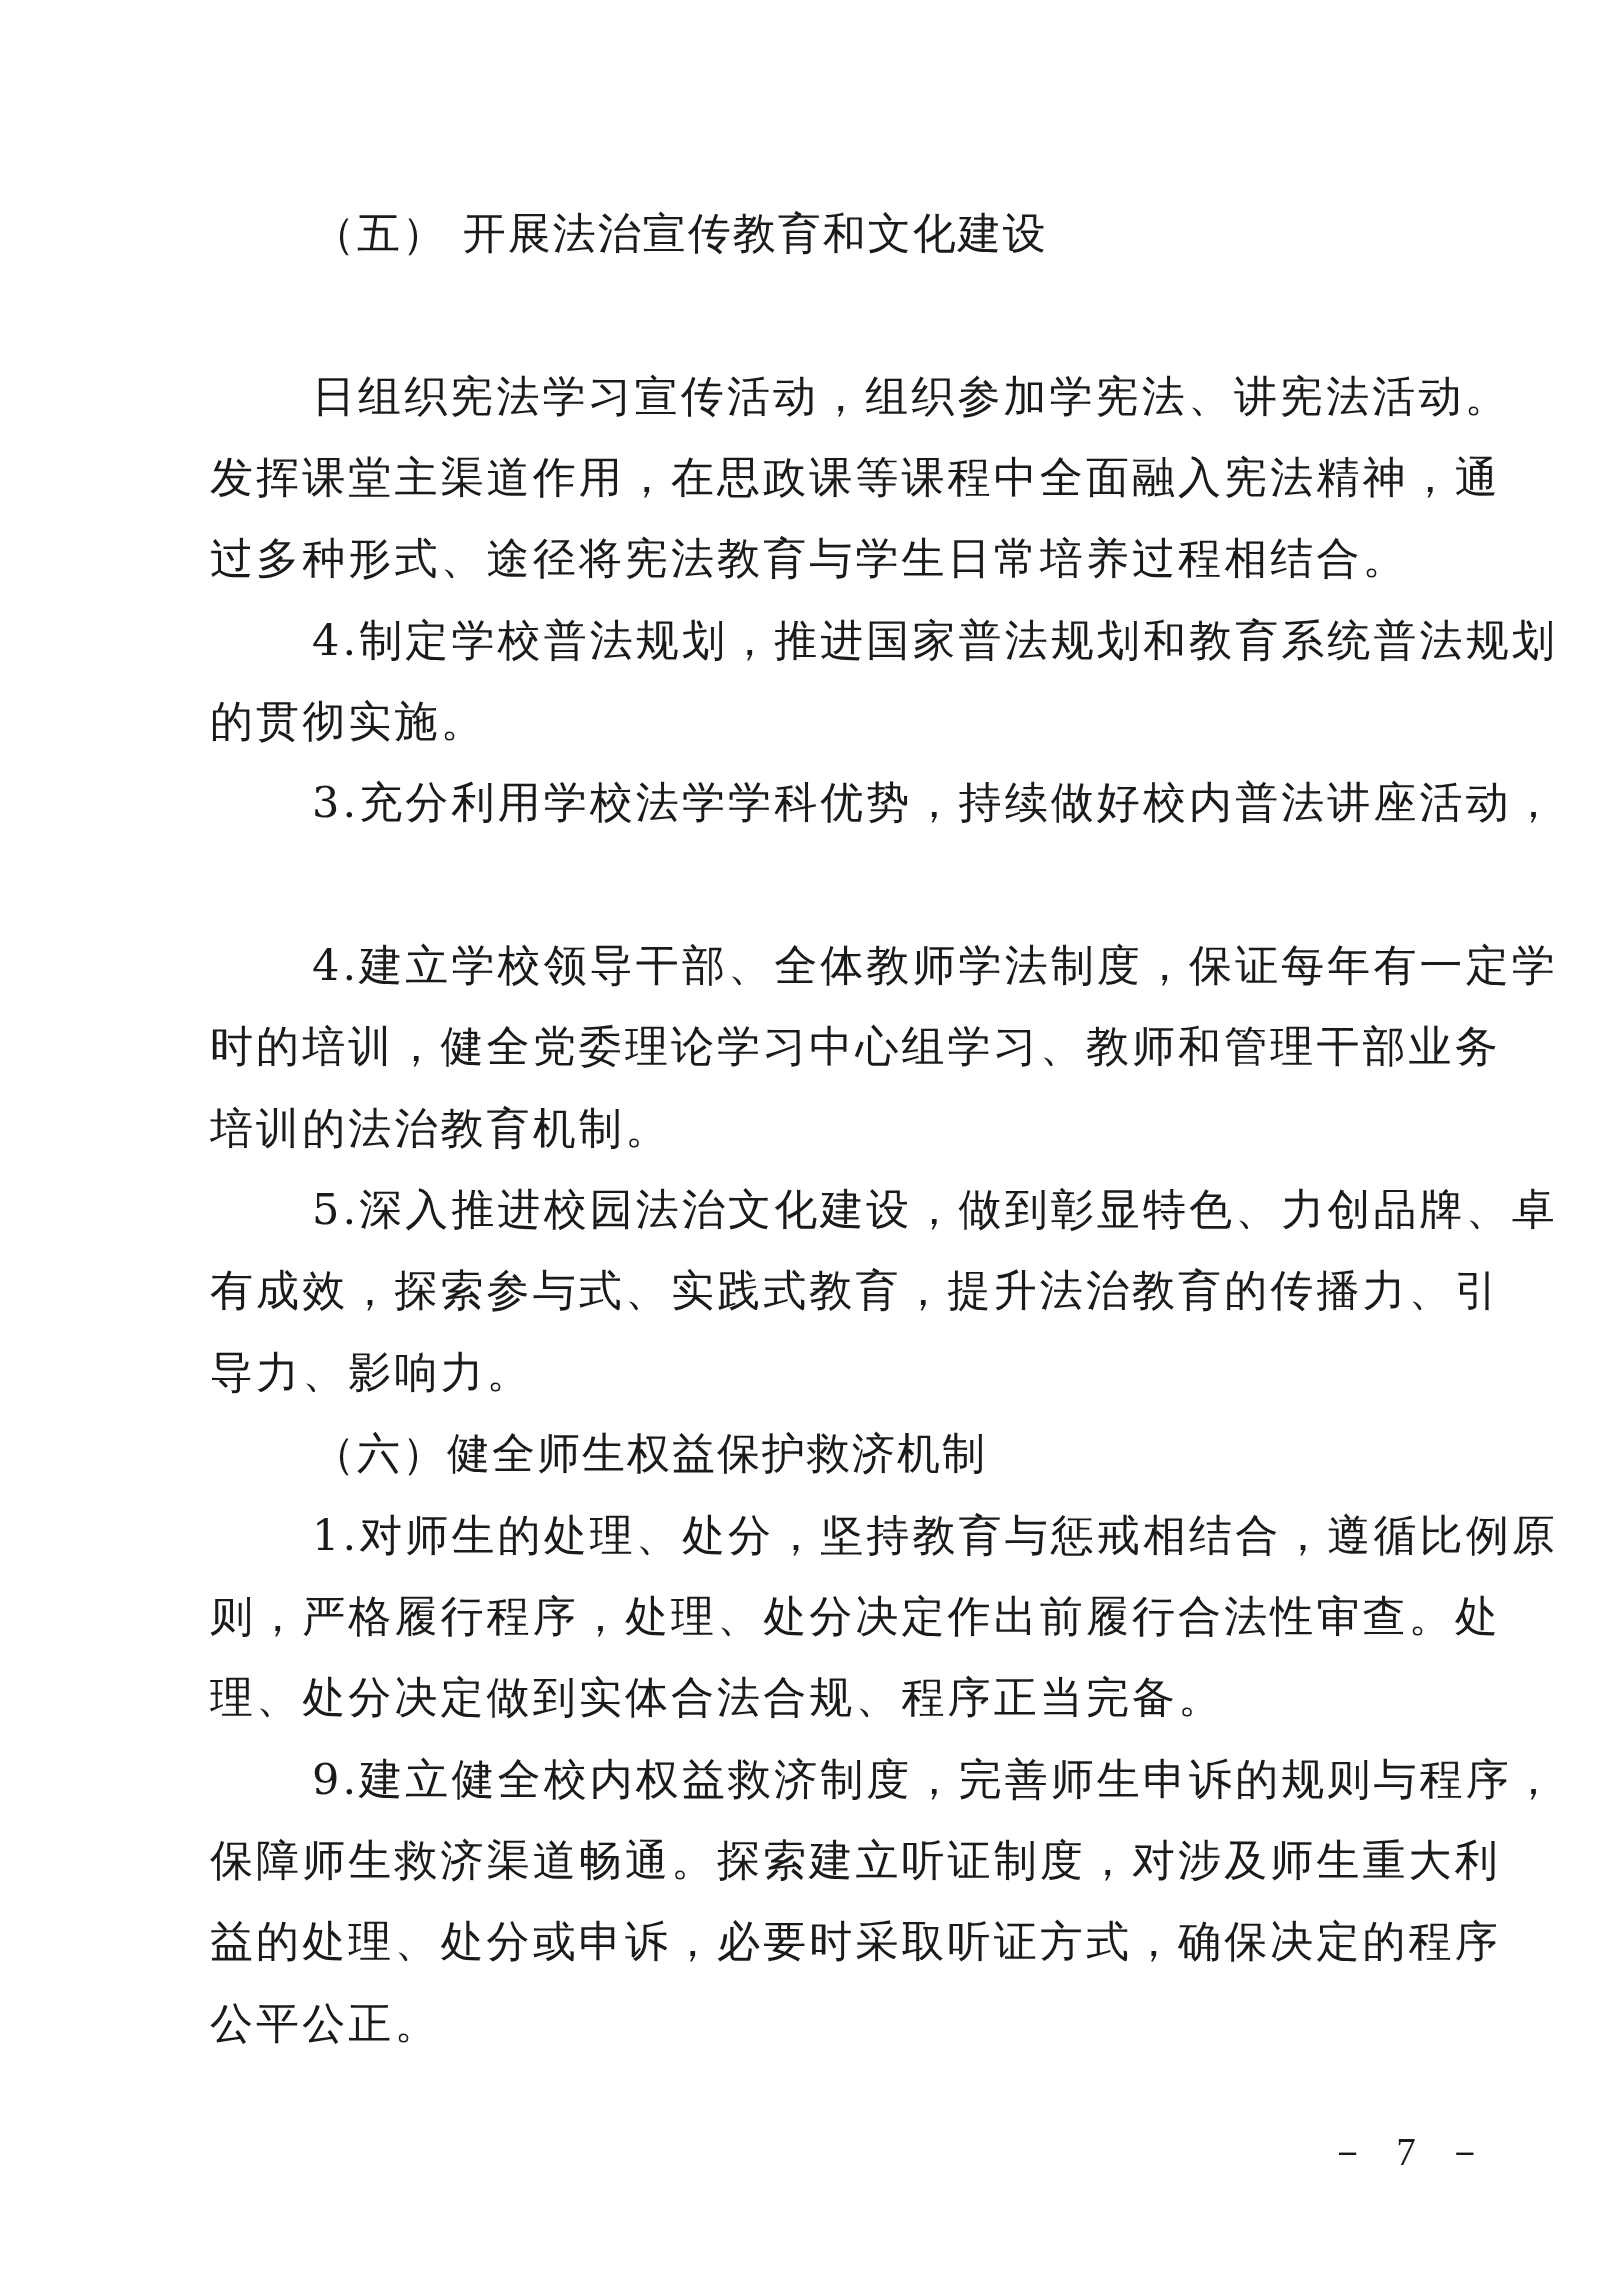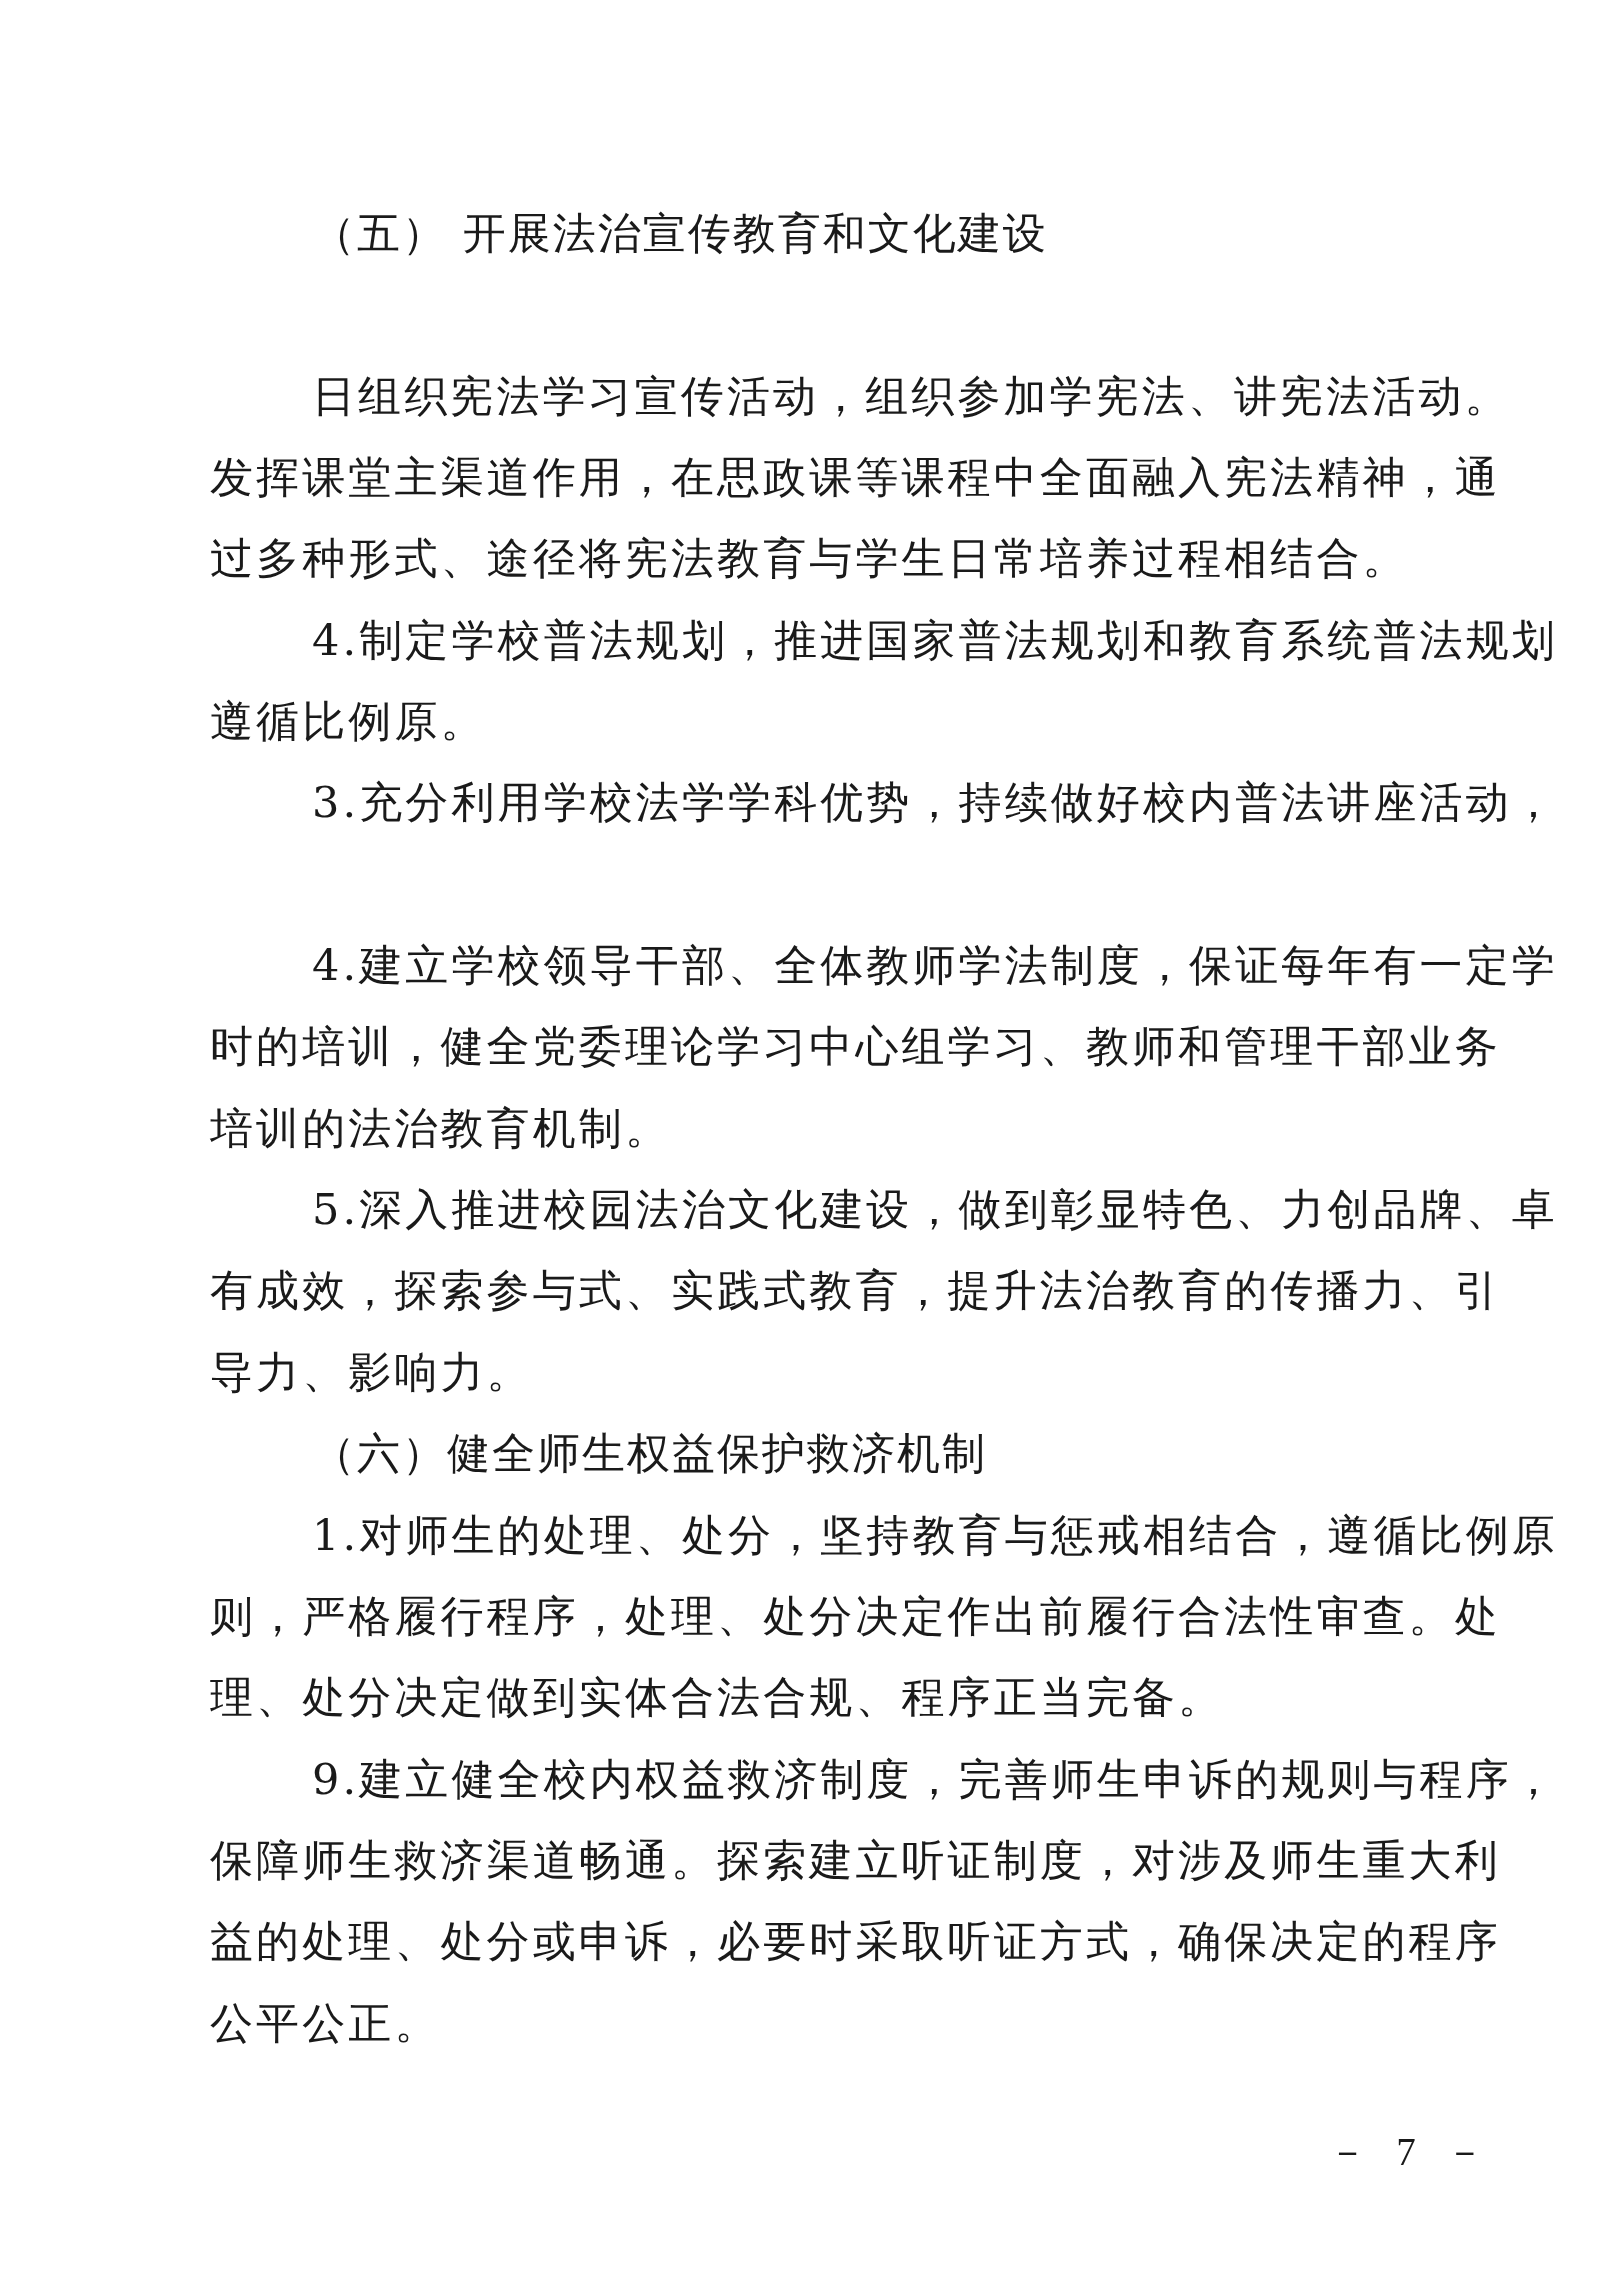--- a/index.html
+++ b/index.html
@@ -19,21 +19,21 @@
 
 <div class="page">
 
   <div class="line indent heading" style="top:204px">（五） 开展法治宣传教育和文化建设</div>
 
   <div class="line indent justify" style="top:367px">日组织宪法学习宣传活动，组织参加学宪法、讲宪法活动。</div>
   <div class="line justify" style="top:448px">发挥课堂主渠道作用，在思政课等课程中全面融入宪法精神，通</div>
   <div class="line" style="top:529px">过多种形式、途径将宪法教育与学生日常培养过程相结合。</div>
 
   <div class="line indent justify" style="top:611px">4.制定学校普法规划，推进国家普法规划和教育系统普法规划</div>
-  <div class="line" style="top:692px">遵循比例原。</div>
+  <div class="line" style="top:692px">的贯彻实施。</div>
 
   <div class="line indent justify" style="top:773px">3.充分利用学校法学学科优势，持续做好校内普法讲座活动，</div>
 
   <div class="line indent justify" style="top:936px">4.建立学校领导干部、全体教师学法制度，保证每年有一定学</div>
   <div class="line justify" style="top:1017px">时的培训，健全党委理论学习中心组学习、教师和管理干部业务</div>
   <div class="line" style="top:1099px">培训的法治教育机制。</div>
 
   <div class="line indent justify" style="top:1180px">5.深入推进校园法治文化建设，做到彰显特色、力创品牌、卓</div>
   <div class="line justify" style="top:1261px">有成效，探索参与式、实践式教育，提升法治教育的传播力、引</div>
   <div class="line" style="top:1343px">导力、影响力。</div>

